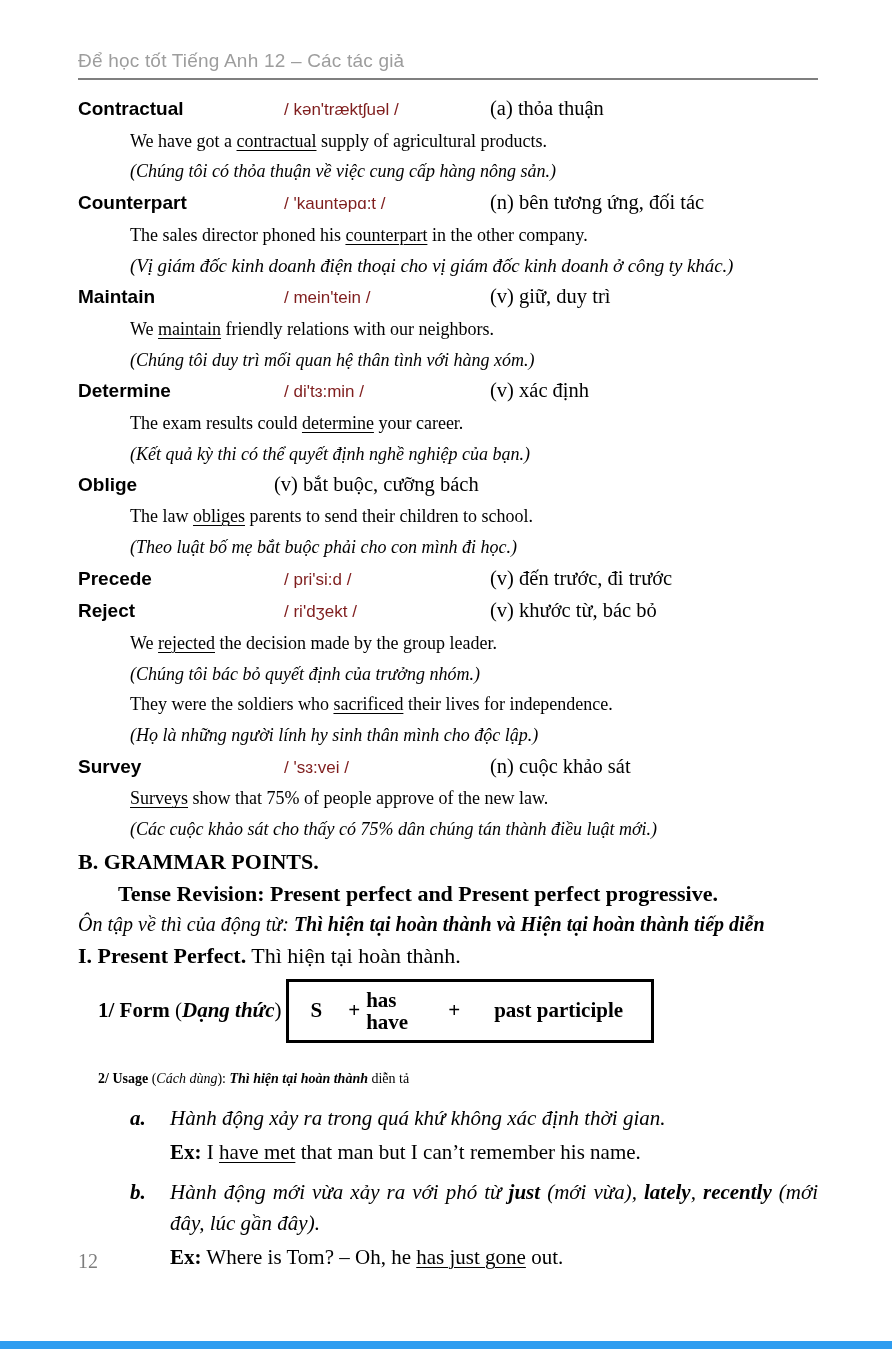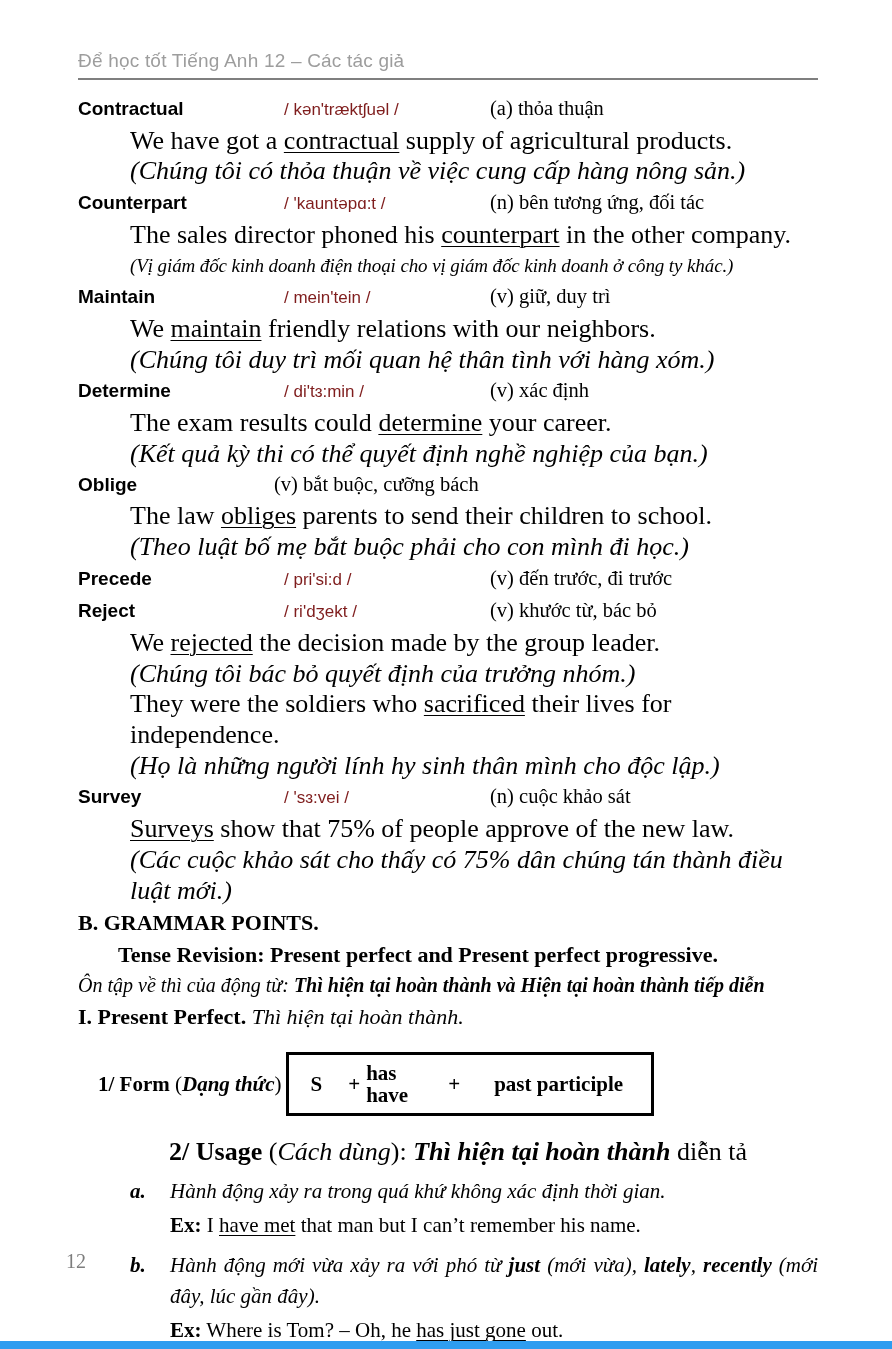--- a/index.html
+++ b/index.html
@@ -28,56 +28,56 @@
   }
   
   .vocab{margin-top:13px;}
   .vhead{
     display:grid;grid-template-columns:196px 216px 1fr;
     align-items:baseline;line-height:30.7px;
   }
   .term{font-family:"Liberation Sans", sans-serif;font-weight:700;font-size:19px;}
   .phon{font-family:"Liberation Sans", sans-serif;font-size:17px;color:#7f1d1d;margin-left:10px;}
   .meaning{font-size:20.5px;}
-  .vex,.vtr{margin-left:52px;line-height:30.7px;font-size:26px;}
+  .vex,.vtr{margin-left:52px;line-height:30.7px;font-size:18px;}
   .vtr{font-style:italic;}
   .vtr.condensed{font-size:19px;letter-spacing:-0.1px;}
   .u{text-decoration:underline;text-underline-offset:3px;text-decoration-thickness:1px;}
   
   .b-title{font-weight:700;font-size:22px;line-height:32px;margin-top:1px;}
   .b-sub{font-weight:700;font-size:22px;line-height:31px;padding-left:40px;}
   .revision{font-size:20px;line-height:31px;font-style:italic;}
   .revision .bi{font-weight:700;}
   .part{font-size:22px;line-height:31px;font-weight:700;}
-  .part .it{font-weight:400;font-style:italic;}
-  .form-row{display:flex;align-items:center;margin-top:13px;padding-left:20px;height:78px;}
+  .part .it{font-weight:400;}
+  .form-row{display:flex;align-items:center;margin-top:1px;padding-left:20px;height:78px;}
   .form-label{font-size:21px;font-weight:700;white-space:pre;}
   .form-label .it{font-style:italic;}
   .form-box{
     border:3px solid #000;margin-left:4px;height:64px;
     display:inline-flex;align-items:center;
     font-weight:700;font-size:21px;
     padding:0 28px 0 22px;min-width:340px;
   }
   .fb-plus1{margin:0 6px 0 26px;}
   .stack{display:inline-flex;flex-direction:column;line-height:22px;}
   .fb-plus2{margin:0 34px 0 40px;}
-  .usage{font-size:26px;line-height:31px;padding-left:20px;margin-top:13px;text-align:center;}
+  .usage{font-size:14px;line-height:31px;padding-left:20px;margin-top:13px;}
   .usage .num,.usage .lbl{font-weight:700;}
   .usage .it{font-style:italic;}
   .usage .bi{font-weight:700;font-style:italic;}
   .gitem{display:flex;padding-left:52px;margin-top:9px;}
   .gmark{width:40px;flex:0 0 40px;font-weight:700;font-style:italic;font-size:21px;line-height:31px;}
   .gtext{flex:1;font-style:italic;font-size:21px;line-height:31px;text-align:justify;}
   .gtext .bi{font-weight:700;}
   .gex{padding-left:92px;font-size:21px;line-height:31px;margin-top:3px;}
   .gex .exl{font-weight:700;}
   
   .pagenum{
-    position:absolute;left:66px;top:1250px;
+    position:absolute;left:78px;top:1250px;
     font-size:20px;color:var(--pagenum-gray);
   }
   .bottom-bar{
     position:absolute;left:0;right:0;bottom:0;height:8px;
     background:var(--accent-blue);
   }
 </style>
 </head>
 <body>
 

